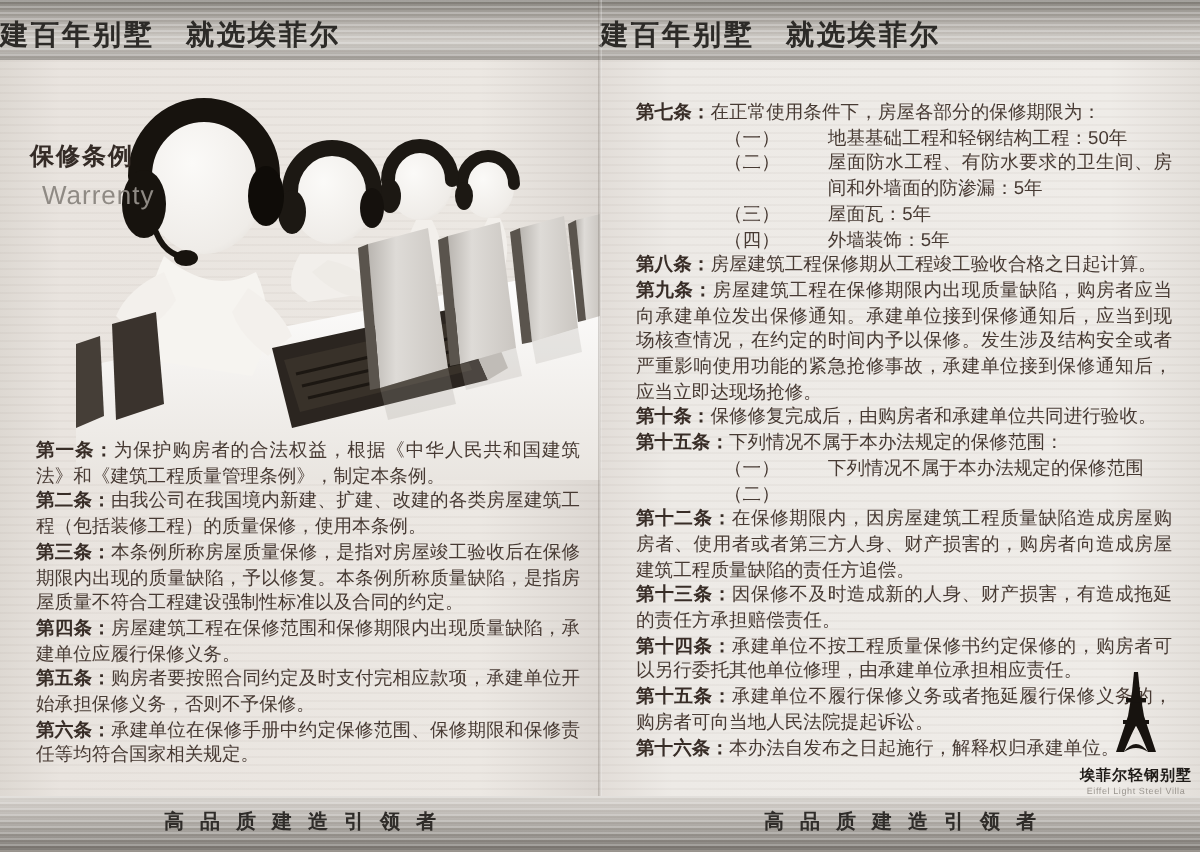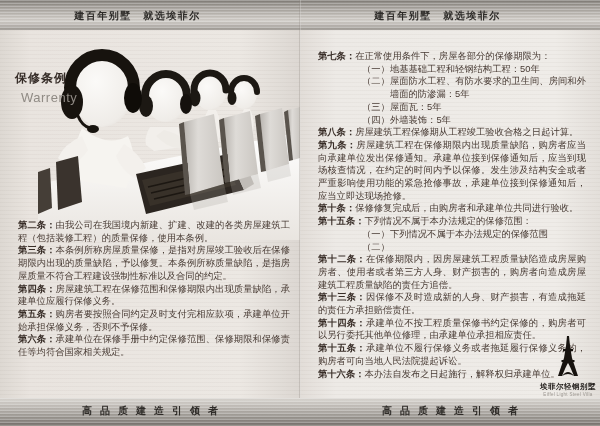--- a/index.html
+++ b/index.html
@@ -17,22 +17,22 @@
   .band-bottom{
     top:398px;height:28px;
     background:linear-gradient(180deg,#dbd8d3 0%,#c2beb9 30%,#a5a19c 62%,#8e8a85 84%,#7c7873 100%);
   }
   .band .streaks{
     position:absolute;inset:0;
     background:repeating-linear-gradient(180deg,rgba(255,255,255,.22) 0 1px,rgba(0,0,0,.10) 1px 2px,rgba(255,255,255,0) 2px 3px);
     mix-blend-mode:overlay;
   }
   .band-slogan{
-    position:absolute;top:9px;width:275px;text-align:center;
-    font-size:10px;font-weight:bold;color:#2d2b28;letter-spacing:1.5px;white-space:pre;
+    position:absolute;top:9px;width:275px;text-align:left;
+    font-size:14px;font-weight:bold;color:#2d2b28;letter-spacing:1.5px;white-space:pre;
   }
   .band-slogan.left{left:0;}
   .band-slogan.right{left:300px;}
   .footer-slogan{
     position:absolute;top:404px;width:300px;text-align:center;
     font-size:10px;font-weight:bold;color:#2f2c29;letter-spacing:8px;text-indent:8px;white-space:pre;
   }
   .footer-slogan.left{left:0;}
   .footer-slogan.right{left:300px;}
   
@@ -67,21 +67,21 @@
   .articles{
     position:absolute;
     font-size:9.3px;line-height:12.7px;color:#473a33;text-align:justify;
   }
   #left-articles{left:18px;top:189px;width:272px;}
   #right-articles{left:18px;top:20px;width:268px;}
   .article p{margin:0;}
   .art-label{font-weight:bold;color:#382d27;margin-top:32px;}
   .sub-item{display:flex;margin-left:44px;}
   .sub-label{flex:0 0 auto;white-space:pre;}
-  .sub-text{flex:1;}
+  .sub-text{flex:1;margin-left:24px;}
   
   .logo{
     position:absolute;left:238px;top:306px;width:60px;text-align:center;
   }
   .logo-name{font-size:7.5px;font-weight:bold;color:#1f1b18;letter-spacing:.5px;white-space:nowrap;}
   .logo-sub{font-size:4.5px;color:#9a958f;letter-spacing:.3px;white-space:nowrap;}
 </style>
 </head>
 <body>
 
@@ -179,20 +179,23 @@
       <polygon points="192,150 220,142 223,156 195,163" fill="#aeaaa4"></polygon>
       <polygon points="228,139 251,132 253,144 230,150" fill="#b3afa9"></polygon>
     </g>
   </svg>
 
   <div class="doc-title">保修条例</div>
   <div class="doc-subtitle">Warrenty</div>
 
   <div class="articles" id="left-articles">
       <div class="article">
+        <p><span class="art-label">第一条：</span>为保护购房者的合法权益，根据《中华人民共和国建筑法》和《建筑工程质量管理条例》，制定本条例。</p>
+      </div>
+      <div class="article">
         <p><span class="art-label">第二条：</span>由我公司在我国境内新建、扩建、改建的各类房屋建筑工程（包括装修工程）的质量保修，使用本条例。</p>
       </div>
       <div class="article">
         <p><span class="art-label">第三条：</span>本条例所称房屋质量保修，是指对房屋竣工验收后在保修期限内出现的质量缺陷，予以修复。本条例所称质量缺陷，是指房屋质量不符合工程建设强制性标准以及合同的约定。</p>
       </div>
       <div class="article">
         <p><span class="art-label">第四条：</span>房屋建筑工程在保修范围和保修期限内出现质量缺陷，承建单位应履行保修义务。</p>
       </div>
       <div class="article">
         <p><span class="art-label">第五条：</span>购房者要按照合同约定及时支付完相应款项，承建单位开始承担保修义务，否则不予保修。</p>

